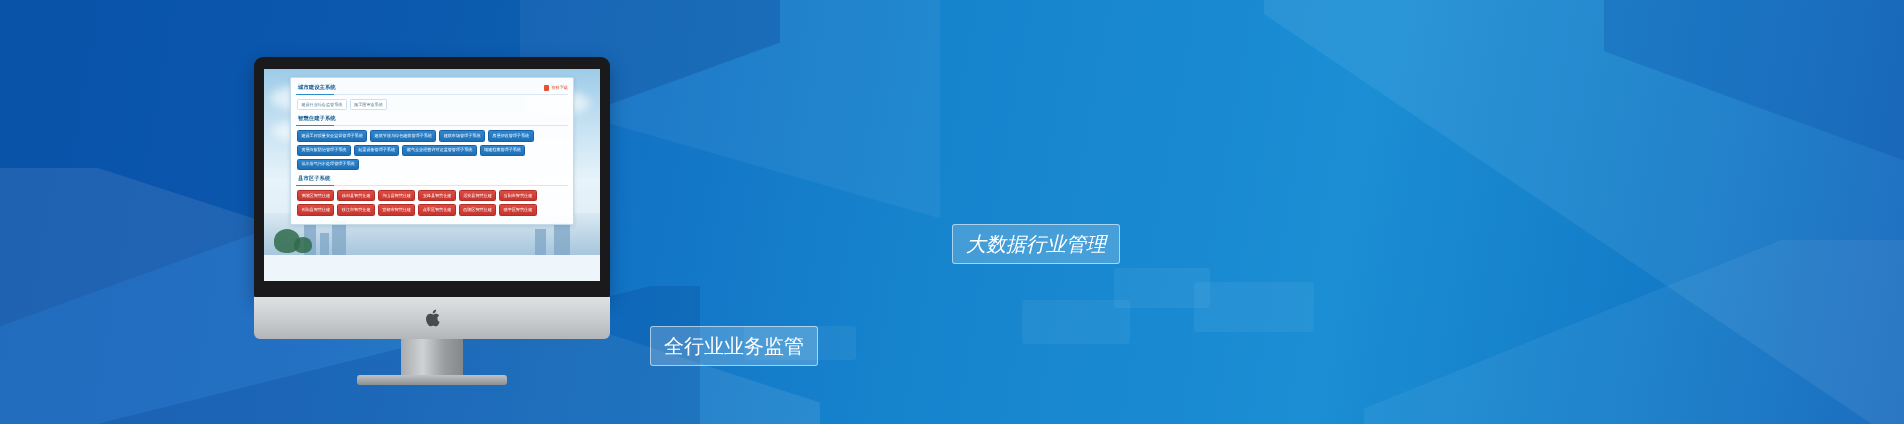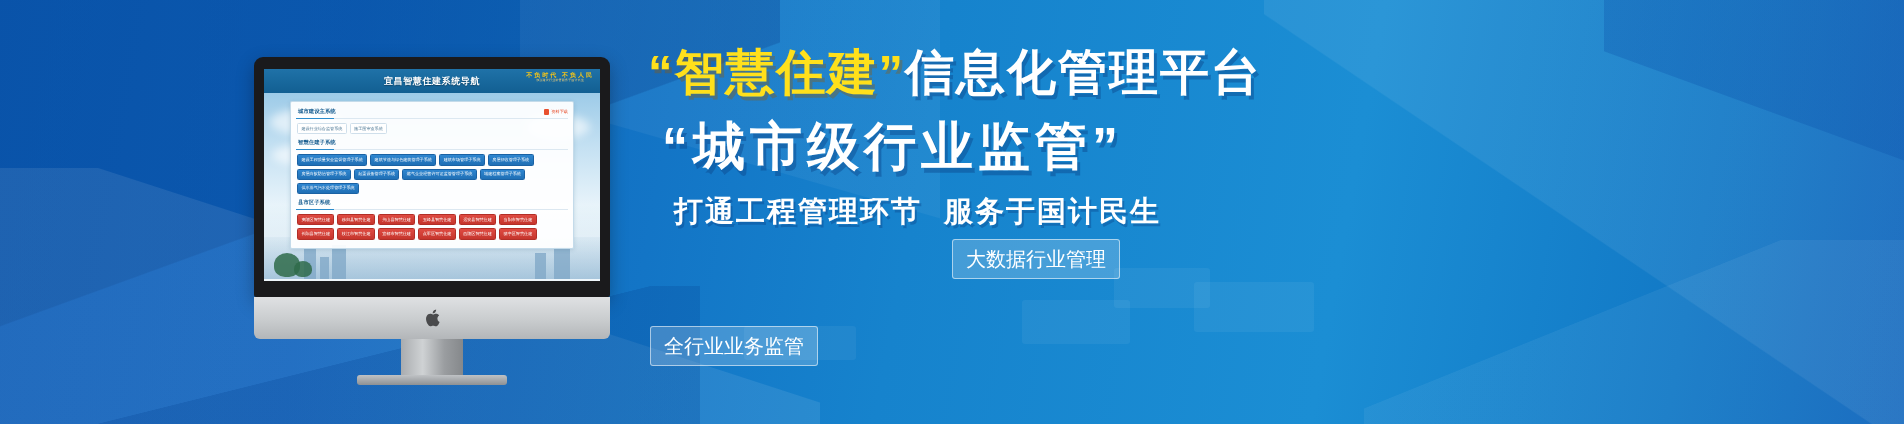--- a/index.html
+++ b/index.html
@@ -145,21 +145,21 @@
   
   .tag{
     position:absolute;
     background:rgba(255,255,255,.20);
     border:1px solid rgba(255,255,255,.55);
     border-radius:3px;
     color:#ffffff;font-size:20px;line-height:1;
     padding:9px 13px;white-space:nowrap;
   }
   .t-iot{left:779px;top:239px;}
-  .t-big{left:952px;top:239px;}
+  .t-big{left:952px;top:224px;font-style:italic;}
   .t-all{left:650px;top:278px;margin-top:48px;}
   .t-city{left:866px;top:292px;}
 </style>
 </head>
 <body>
 
 <div class="banner">
 
   <div class="facet f1"></div>
   <div class="facet f2"></div>
@@ -171,27 +171,20 @@
   <div class="glowbox" style="left:1022px;top:300px;width:108px;height:44px;"></div>
   <div class="glowbox" style="left:1114px;top:268px;width:96px;height:40px;"></div>
   <div class="glowbox" style="left:1194px;top:282px;width:120px;height:50px;"></div>
   <div class="glowbox" style="left:744px;top:326px;width:112px;height:34px;"></div>
 
   <div class="imac">
 
     <div class="bezel">
       <div class="screen">
 
-        <div class="sp-header">
-          <div class="sp-title">宜昌智慧住建系统导航</div>
-          <div class="sp-logo">
-            <div class="l1">不负时代  不负人民</div>
-            <div class="l2">加强建设行业监管服务于国计民生</div>
-          </div>
-        </div>
 
         <div class="sp-hero">
           <div class="cloud" style="left:6px;top:16px;width:70px;height:26px;"></div>
           <div class="cloud" style="left:8px;top:52px;width:54px;height:20px;"></div>
           <div class="cloud" style="right:10px;top:22px;width:64px;height:24px;"></div>
 
           <div class="cityline"></div>
           <div class="bld" style="left:40px;width:12px;height:30px;"></div>
           <div class="bld" style="left:56px;width:9px;height:22px;"></div>
           <div class="bld" style="left:68px;width:14px;height:34px;"></div>
@@ -256,26 +249,17 @@
     <div class="chin">
       <svg class="apple-logo" viewBox="0 0 24 28">
         <path fill="#2b2b2d" d="M18.9 14.8c0-3 2.4-4.4 2.5-4.5-1.4-2-3.5-2.3-4.3-2.3-1.8-.2-3.6 1.1-4.5 1.1-.9 0-2.4-1.1-3.9-1-2 0-3.8 1.2-4.8 3-2.1 3.6-.5 8.9 1.5 11.8 1 1.4 2.2 3 3.7 2.9 1.5-.1 2-.9 3.8-.9s2.3.9 3.9.9c1.6 0 2.6-1.4 3.6-2.8 1.1-1.6 1.6-3.2 1.6-3.3-.1 0-3.1-1.2-3.1-4.9z"></path>
         <path fill="#2b2b2d" d="M15.9 5.8c.8-1 1.4-2.4 1.2-3.8-1.2.1-2.7.8-3.5 1.8-.8.9-1.5 2.3-1.3 3.7 1.3.1 2.7-.7 3.6-1.7z"></path>
       </svg>
     </div>
     <div class="neck"></div>
     <div class="foot"></div>
   </div>
 
-  <div class="copy">
-    <div class="line1">
-      <span class="hl">“智慧住建”</span><span>信息化管理平台</span>
-    </div>
-    <div class="line2">“城市级行业监管”</div>
-    <div class="line3">
-      <span>打通工程管理环节</span><span class="gap"></span><span>服务于国计民生</span>
-    </div>
-  </div>
 
   <div class="tag t-big">大数据行业管理</div>
   <div class="tag t-all">全行业业务监管</div>
 
 </div>
 
 </body></html>

